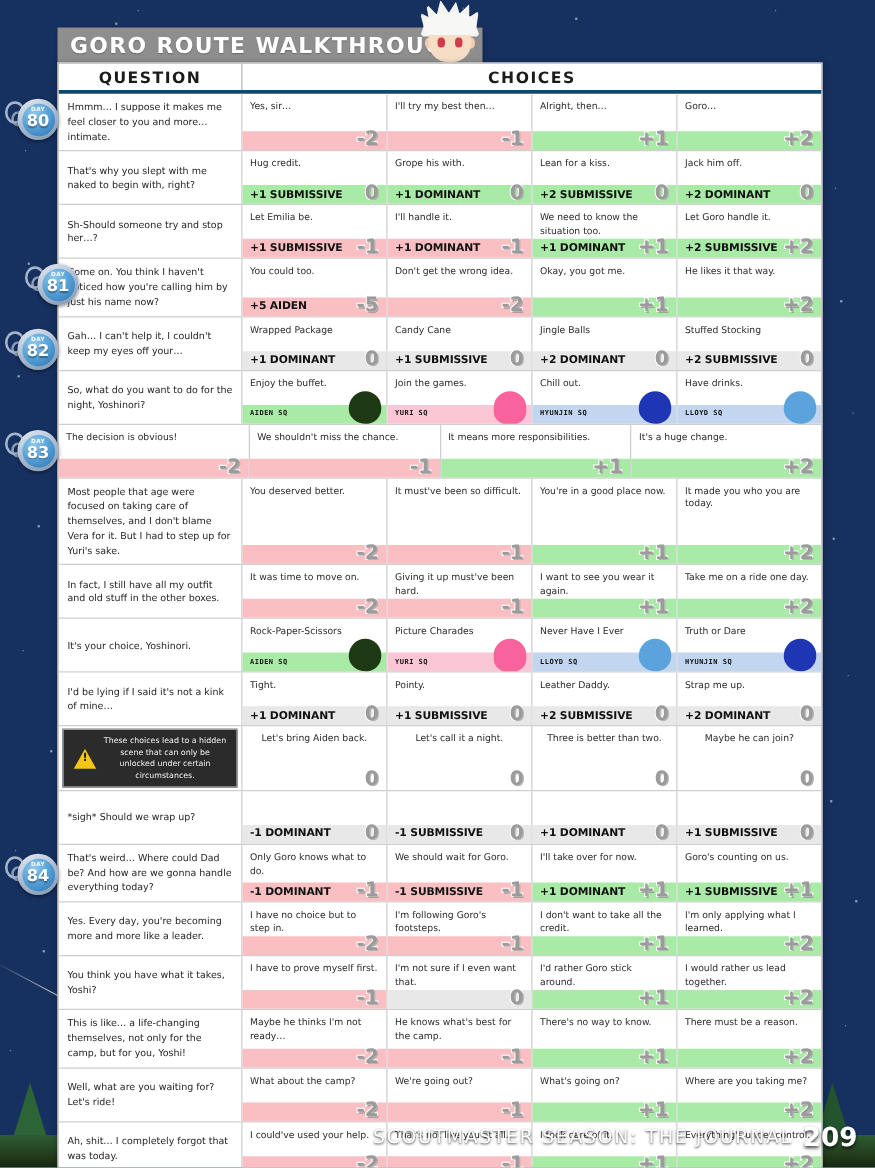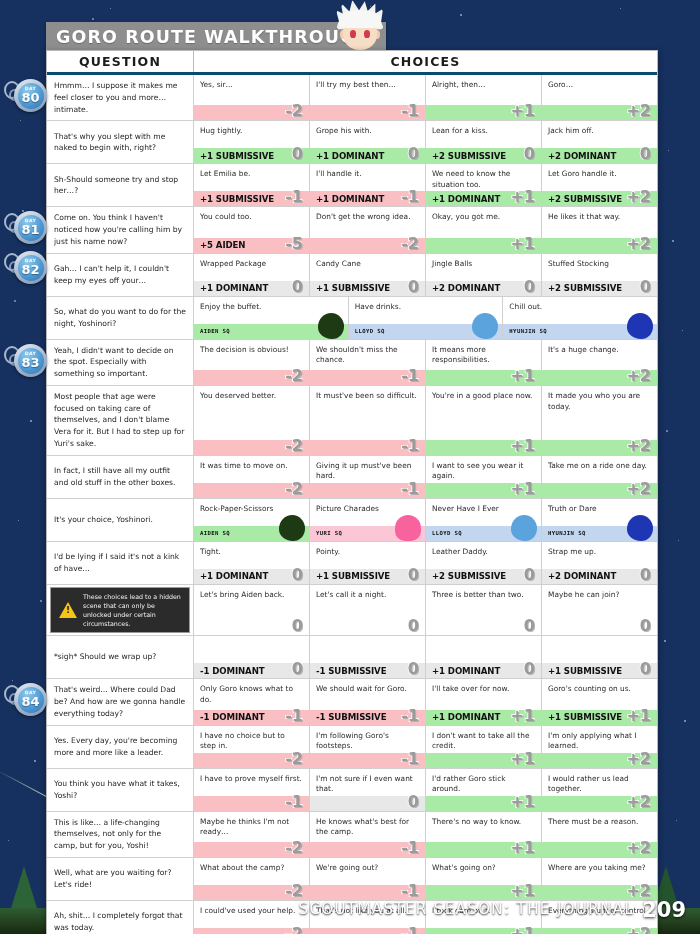--- a/index.html
+++ b/index.html
@@ -268,21 +268,21 @@
     width: 26px; height: 26px;
     border-radius: 52% 50% 46% 54% / 54% 52% 48% 46%;
     z-index: 2;
   }
   .sprite.aiden   { background: #1d3a15; }
   .sprite.yuri    { background: #f9639d; border-radius: 50% 50% 38% 38%; }
   .sprite.lloyd   { background: #5ba3dc; }
   .sprite.hyunjin { background: #1f36b4; }
 
   
-  .warn-row { background: transparent; }
+  .warn-row { background: transparent; text-align: center; }
   .warning {
     margin: 2px 3px 2px 3px;
     background: #2b2b2b;
     border: 1px solid #9a9a9a;
     display: flex;
     align-items: center;
     gap: 6px;
     padding: 4px 8px;
     width: 141px;
   }
@@ -488,21 +488,21 @@
             <div class="c-text">Goro…</div>
             <div class="strip good"></div>
             <div class="badge">+2</div>
           </div>
         </div>
       </div>
       <div class="row">
         <div class="q-cell">That's why you slept with me naked to begin with, right?</div>
         <div class="choices">
           <div class="c-cell">
-            <div class="c-text">Hug tightly.</div>
+            <div class="c-text">Hug credit.</div>
             <div class="strip good">
               <span class="strip-label">+1 SUBMISSIVE</span>
             </div>
             <div class="badge">0</div>
           </div>
           <div class="c-cell">
             <div class="c-text">Grope his with.</div>
             <div class="strip good">
               <span class="strip-label">+1 DOMINANT</span>
             </div>
@@ -621,37 +621,43 @@
         <div class="q-cell">So, what do you want to do for the night, Yoshinori?</div>
         <div class="choices">
           <div class="c-cell">
             <div class="c-text">Enjoy the buffet.</div>
             <div class="sprite aiden"></div>
             <div class="strip good">
               <span class="strip-label sq">AIDEN SQ</span>
             </div>
           </div>
           <div class="c-cell">
+            <div class="c-text">Join the games.</div>
+            <div class="sprite yuri"></div>
+            <div class="strip pink">
+              <span class="strip-label sq">YURI SQ</span>
+            </div>
+          </div>
+          <div class="c-cell">
+            <div class="c-text">Chill out.</div>
+            <div class="sprite hyunjin"></div>
+            <div class="strip blue">
+              <span class="strip-label sq">HYUNJIN SQ</span>
+            </div>
+          </div>
+          <div class="c-cell">
             <div class="c-text">Have drinks.</div>
             <div class="sprite lloyd"></div>
             <div class="strip blue">
               <span class="strip-label sq">LLOYD SQ</span>
             </div>
           </div>
-          <div class="c-cell">
-            <div class="c-text">Chill out.</div>
-            <div class="sprite hyunjin"></div>
-            <div class="strip blue">
-              <span class="strip-label sq">HYUNJIN SQ</span>
-            </div>
-          </div>
-        </div>
-      </div>
-      <div class="row">
-        <div class="q-cell">Yeah, I didn't want to decide on the spot. Especially with something so important.</div>
+        </div>
+      </div>
+      <div class="row">
         <div class="choices">
           <div class="c-cell">
             <div class="c-text">The decision is obvious!</div>
             <div class="strip bad"></div>
             <div class="badge">-2</div>
           </div>
           <div class="c-cell">
             <div class="c-text">We shouldn't miss the chance.</div>
             <div class="strip bad"></div>
             <div class="badge">-1</div>
@@ -745,21 +751,21 @@
           <div class="c-cell">
             <div class="c-text">Truth or Dare</div>
             <div class="sprite hyunjin"></div>
             <div class="strip blue">
               <span class="strip-label sq">HYUNJIN SQ</span>
             </div>
           </div>
         </div>
       </div>
       <div class="row">
-        <div class="q-cell">I'd be lying if I said it's not a kink of have…</div>
+        <div class="q-cell">I'd be lying if I said it's not a kink of mine…</div>
         <div class="choices">
           <div class="c-cell">
             <div class="c-text">Tight.</div>
             <div class="strip neutral">
               <span class="strip-label">+1 DOMINANT</span>
             </div>
             <div class="badge">0</div>
           </div>
           <div class="c-cell">
             <div class="c-text">Pointy.</div>
@@ -1012,31 +1018,31 @@
     <div class="daybadge" style="left: 4px; top: 77px;">
       <div class="db-chain"></div>
       <div class="db-chain2"></div>
       <div class="db-ring">
         <div class="db-inner">
           <span class="db-day">DAY</span>
           <span class="db-num">80</span>
         </div>
       </div>
     </div>
-    <div class="daybadge" style="left: 4px; top: 209px;">
+    <div class="daybadge" style="left: 20px; top: 209px;">
       <div class="db-chain"></div>
       <div class="db-chain2"></div>
       <div class="db-ring">
         <div class="db-inner">
           <span class="db-day">DAY</span>
           <span class="db-num">81</span>
         </div>
       </div>
     </div>
-    <div class="daybadge" style="left: 4px; top: 249px;">
+    <div class="daybadge" style="left: 4px; top: 261px;">
       <div class="db-chain"></div>
       <div class="db-chain2"></div>
       <div class="db-ring">
         <div class="db-inner">
           <span class="db-day">DAY</span>
           <span class="db-num">82</span>
         </div>
       </div>
     </div>
     <div class="daybadge" style="left: 4px; top: 342px;">

